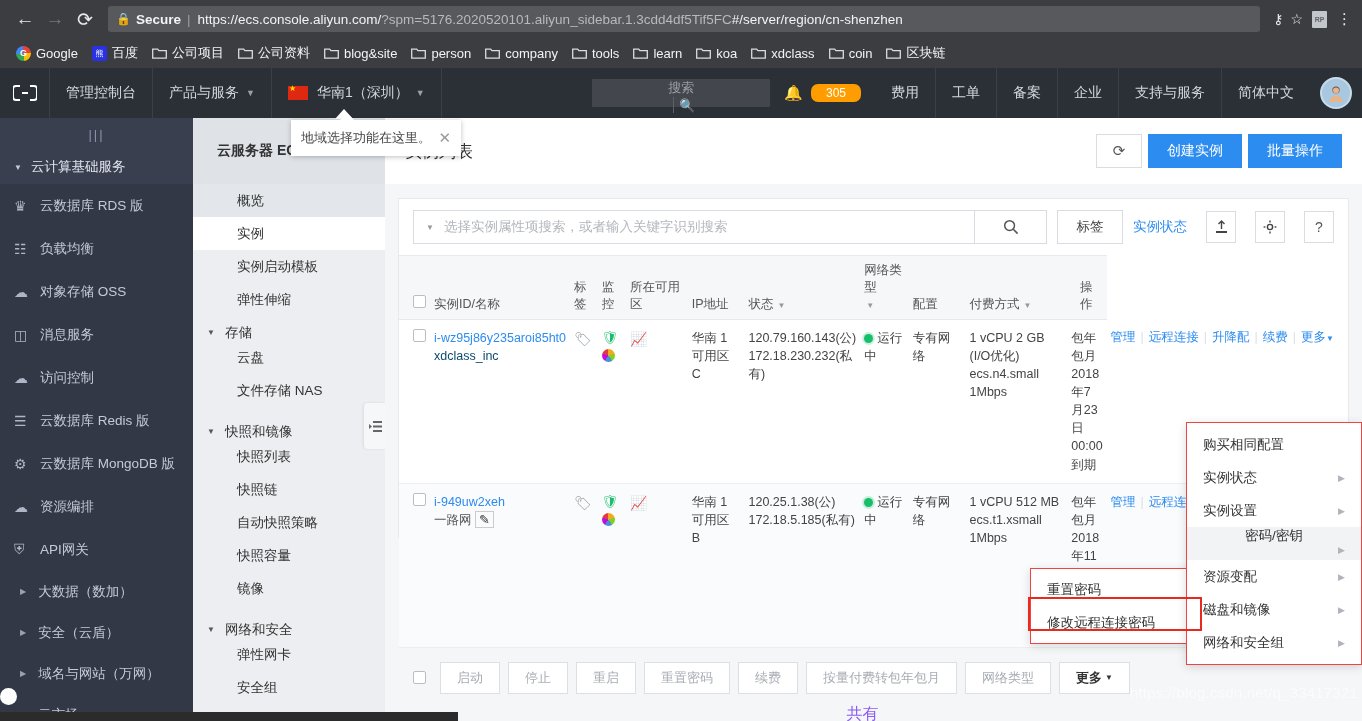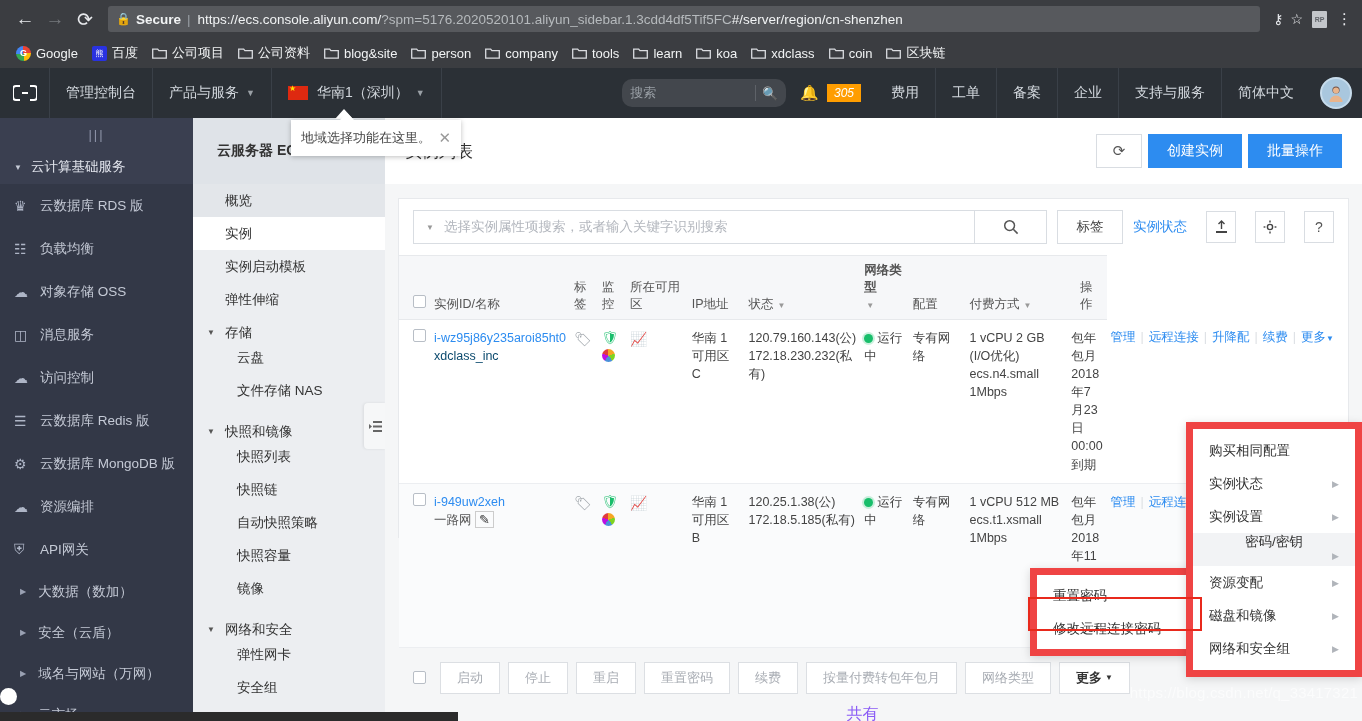--- a/index.html
+++ b/index.html
@@ -77,29 +77,29 @@
   .caret-down { margin-left: 7px; font-size: 9px; color:#9aa0a6; }
   .flag {
     width: 20px; height: 14px; background: #de2910; margin-right: 9px;
     position: relative; flex:0 0 auto;
   }
   .flag::after {
     content:"★"; position:absolute; left:1px; top:-2px; color:#ffde00; font-size:8px;
   }
   .topbar-spacer { flex: 1; }
   .topbar-search {
-    display:flex; align-items:center; width: 164px; height: 28px;
-    background: #43474d; border-radius: 10px; margin: auto 10px auto 0; padding: 0 8px;
-    color: #9aa0a6; font-size: 13px; justify-content: space-between;
+    display:flex; align-items:center; width: 178px; height: 28px;
+    background: #43474d; border-radius: 1px; margin: auto 10px auto 0; padding: 0 8px;
+    color: #9aa0a6; font-size: 13px; justify-content: space-between; flex-direction: column;
   }
   .topbar-search .sdiv { width:1px; height:16px; background:#5e6268; margin: 0 6px; }
   .bell-wrap { display:flex; align-items:center; padding: 0 14px 0 4px; }
   .bell { font-size: 15px; color:#d3d8de; margin-right: 8px; }
   .badge-305 {
-    background:#ff9d00; color:#fff; font-size:12px; padding: 2px 7px; border-radius:0;font-style:italic;
+    background:#ff9d00; color:#fff; font-size:12px; padding: 2px 15px; border-radius:7px;
   }
   .avatar {
     width: 32px; height: 32px; border-radius: 50%; margin: auto 10px;
     background: #a9c7de; display:flex;align-items:center;justify-content:center;
     border: 2px solid #c7dcec; font-size: 15px; flex: 0 0 auto;
   }
 
   
   .app-body { position: absolute; top: 118px; left: 0; right: 0; bottom: 0; display: flex; }
 
@@ -133,21 +133,21 @@
 
   
   .nav-second {
     width: 192px; background: #eceef1; flex: 0 0 auto; position: relative;
     font-size: 13.5px; color: #333; overflow: hidden;
   }
   .sec-title {
     height: 66px; display:flex; align-items:center; padding-left: 24px;
     font-weight: bold; font-size: 14px; color:#333; background:#dfe3e8;
   }
-  .sec-item { height: 33px; display:flex; align-items:center; padding-left: 32px; cursor:pointer;text-align:center; }
+  .sec-item { height: 33px; display:flex; align-items:center; padding-left: 44px; cursor:pointer;text-align:center; }
   .sec-item.active { background:#fff; color:#333; }
   .sec-item.hl { background:#e3e6ea; }
   .sec-group { height: 33px; display:flex; align-items:center; padding-left: 14px; cursor:pointer; }
   .sec-group .tri { font-size: 8px; margin-right: 10px; color:#555; }
   .sec-child { height: 33px; display:flex; align-items:flex-start; padding-left: 44px; cursor:pointer; }
   .collapse-handle {
     position:absolute; right: -1px; top: 285px; width: 22px; height: 46px;
     background: #f6f7f8; border-radius: 4px 0 0 4px;
     display:flex; align-items:center; justify-content:center;
     box-shadow: -1px 0 3px rgba(0,0,0,.08);
@@ -243,21 +243,21 @@
     font-size: 13px; padding: 0 16px; display:flex;align-items:center;justify-content:center;
     margin-right: 8px; cursor: pointer;
   }
   .fbtn.dark { color:#333; font-weight: bold; }
   .total-line {
     text-align: center; padding: 10px 22px 0 0; font-size:16px; color:#8b5cf6;
   }
 
   
   .menu {
-    position: absolute; background:#fff; border:7px solid #ef4444;
+    position: absolute; background:#fff; border:1px solid #ef4444;
     box-shadow: 0 2px 9px rgba(0,0,0,.15); font-size: 13.5px; color:#333; z-index: 40;
   }
   .menu-item {
     height: 33px; display:flex; align-items:center; padding: 0 16px; cursor:pointer;
     white-space: nowrap; position: relative;
   }
   .menu-item .arrow { margin-left:auto; color:#b0b4ba; font-size:9px; padding-left: 26px;}
   .menu-item.hover { background:#f2f3f5;flex-direction:column; }
   .menu-main { right: 0px; top: 304px; width: 176px; padding: 5px 0; }
   .menu-sub { left: 631px; top: 369px; width: 170px; padding: 4px 0; }
@@ -665,21 +665,21 @@
           <tr>
             <th style="width:28px;padding-left:14px;">
               <span class="cb"></span>
             </th>
             <th style="width:150px;"><span>实例ID/名称</span></th>
             <th style="width:30px;"><span style="display:inline-block;width:14px;">标签</span></th>
             <th style="width:34px;"><span style="display:inline-block;width:14px;">监控</span></th>
             <th style="width:64px;"><span style="display:inline-block;width:52px;">所在可用区</span></th>
             <th style="width:108px;"><span>IP地址</span></th>
             <th style="width:62px;"><span>状态</span><span class="tri" style="font-size:8px;color:#999;margin-left:4px;">▼</span></th>
-            <th style="width:52px;font-weight:bold;"><span style="display:inline-block;width:38px;">网络类型</span><span class="tri" style="font-size:8px;color:#999;margin-left:2px;">▼</span></th>
+            <th style="width:52px;"><span style="display:inline-block;width:38px;">网络类型</span><span class="tri" style="font-size:8px;color:#999;margin-left:2px;">▼</span></th>
             <th style="width:108px;"><span>配置</span></th>
             <th style="width:132px;"><span>付费方式</span><span class="tri" style="font-size:8px;color:#999;margin-left:4px;">▼</span></th>
             <th style="text-align:right;padding-right:14px;"><span>操作</span></th>
           </tr>
         </thead>
         <tbody id="table-body">
             <tr>
               <td style="padding-left:14px;"><span class="cb"></span></td>
               <td>
                 <div class="lnk">i-wz95j86y235aroi85ht0</div>

